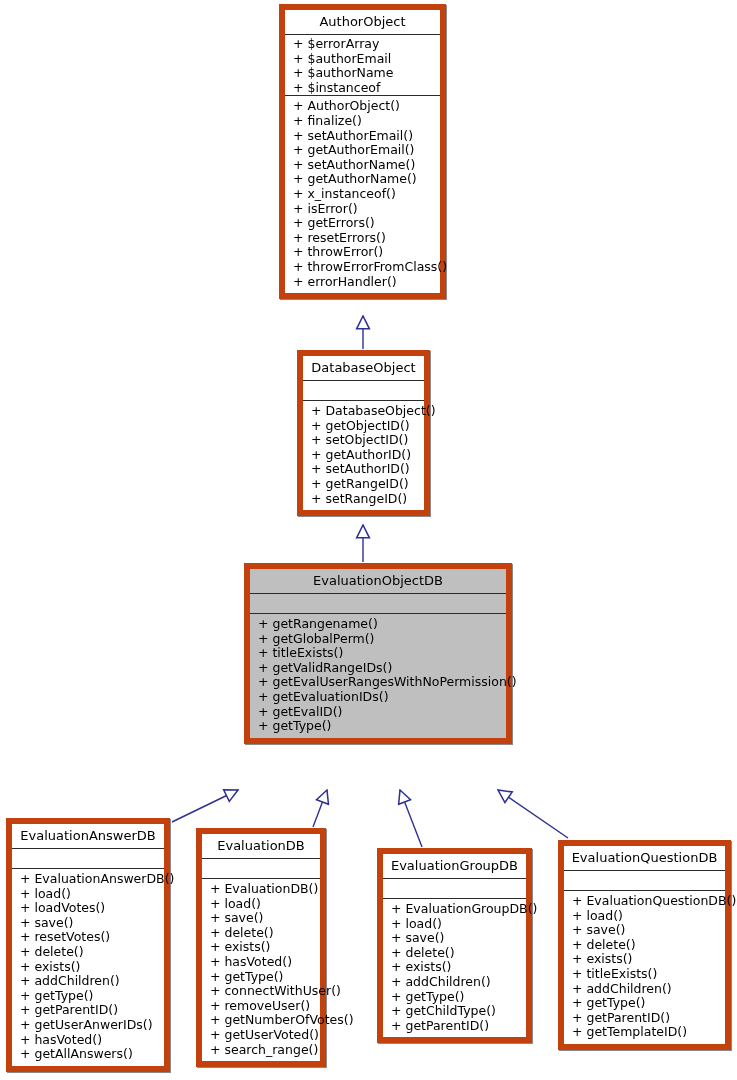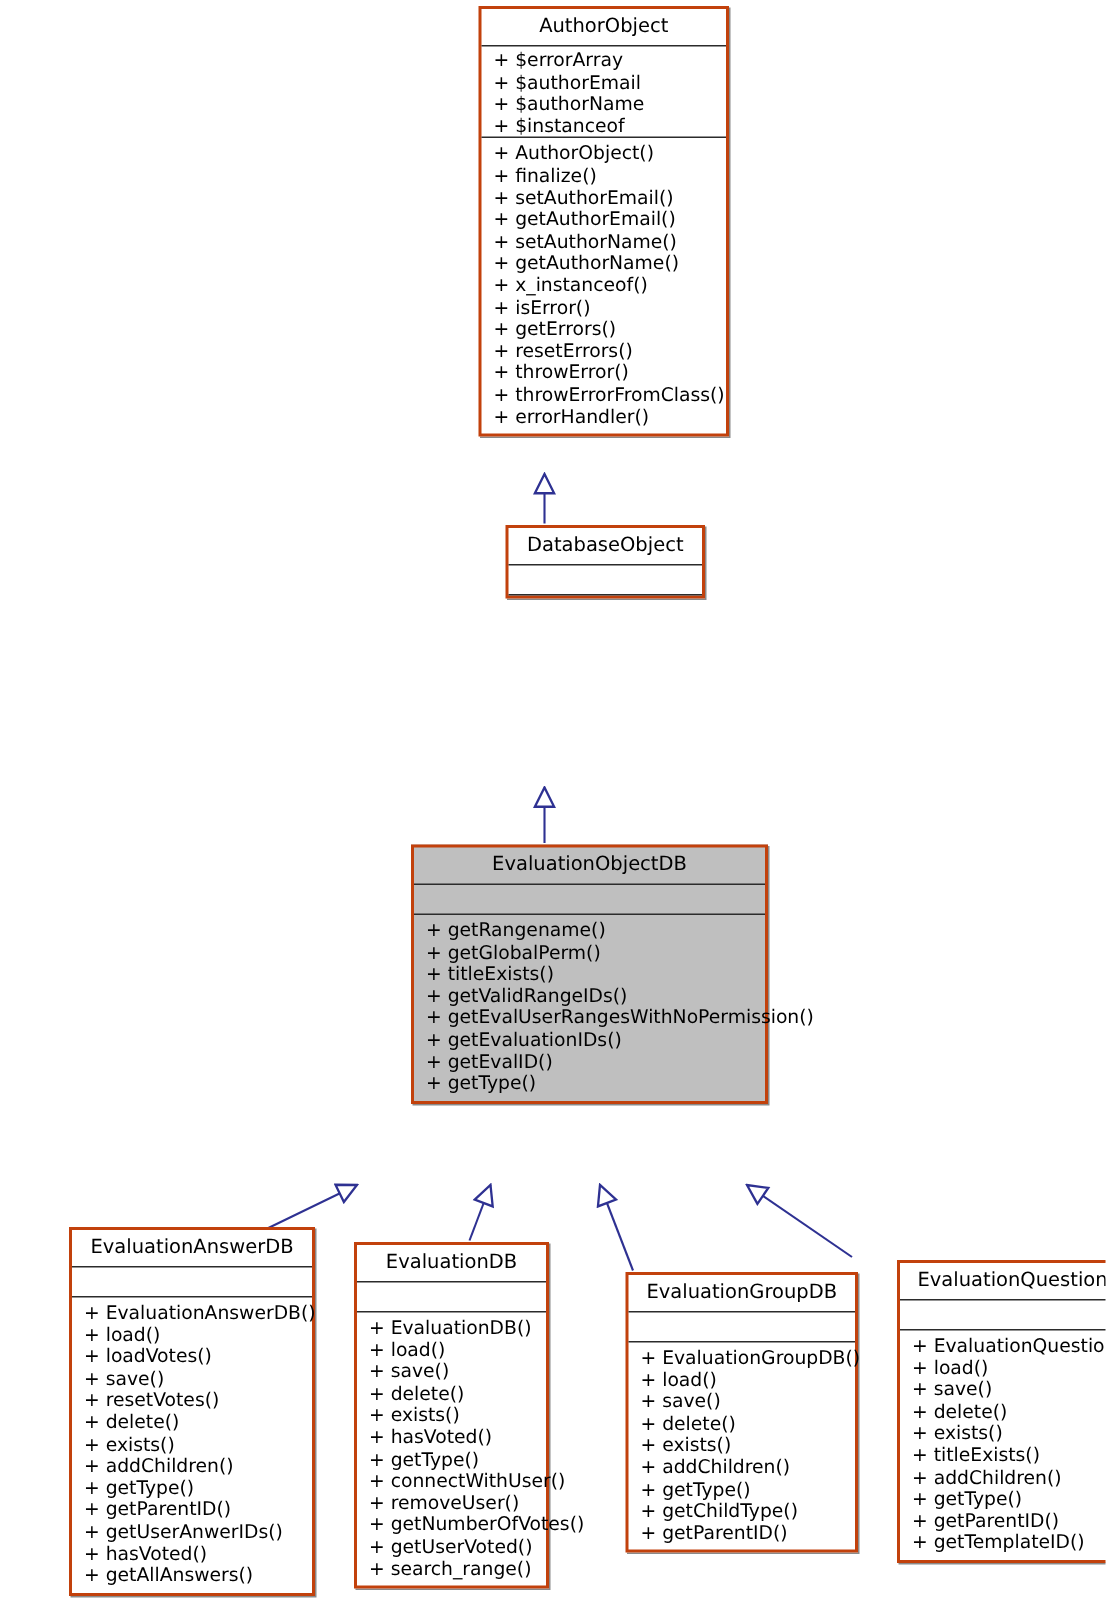--- a/index.html
+++ b/index.html
@@ -32,24 +32,23 @@
     height: 1080px;
     z-index: 1;
     pointer-events: none;
   }
 
   
   .uml-class {
     position: absolute;
     z-index: 2;
     box-sizing: border-box;
-    border: 2px solid #c2410c;
+    border: 6px solid #c2410c;
     background: #ffffff;
     box-shadow: 1px 1px 0 0 #8a8a8a;
-    margin-left: 40px;
   }
   .uml-class.filled {
     background: #bfbfbf;
   }
 
   .class-name {
     text-align: center;
     font-size: 13px;
     color: #000000;
     padding: 4px 6px 5px 6px;
@@ -140,23 +139,32 @@
       <div class="member">+ throwErrorFromClass()</div>
       <div class="member">+ errorHandler()</div>
     </div>
   </div>
 
   <div class="uml-class" style="left:297px; top:350px; width:133px;">
     <div class="class-name">DatabaseObject</div>
     <div class="attr-compartment">
       <div class="empty-row"></div>
     </div>
-  </div>
-
-  <div class="uml-class filled" style="left:234px; top:563px; width:238px;">
+    <div class="op-compartment">
+      <div class="member">+ DatabaseObject()</div>
+      <div class="member">+ getObjectID()</div>
+      <div class="member">+ setObjectID()</div>
+      <div class="member">+ getAuthorID()</div>
+      <div class="member">+ setAuthorID()</div>
+      <div class="member">+ getRangeID()</div>
+      <div class="member">+ setRangeID()</div>
+    </div>
+  </div>
+
+  <div class="uml-class filled" style="left:244px; top:563px; width:268px;">
     <div class="class-name">EvaluationObjectDB</div>
     <div class="attr-compartment">
       <div class="empty-row"></div>
     </div>
     <div class="op-compartment">
       <div class="member">+ getRangename()</div>
       <div class="member">+ getGlobalPerm()</div>
       <div class="member">+ titleExists()</div>
       <div class="member">+ getValidRangeIDs()</div>
       <div class="member">+ getEvalUserRangesWithNoPermission()</div>

